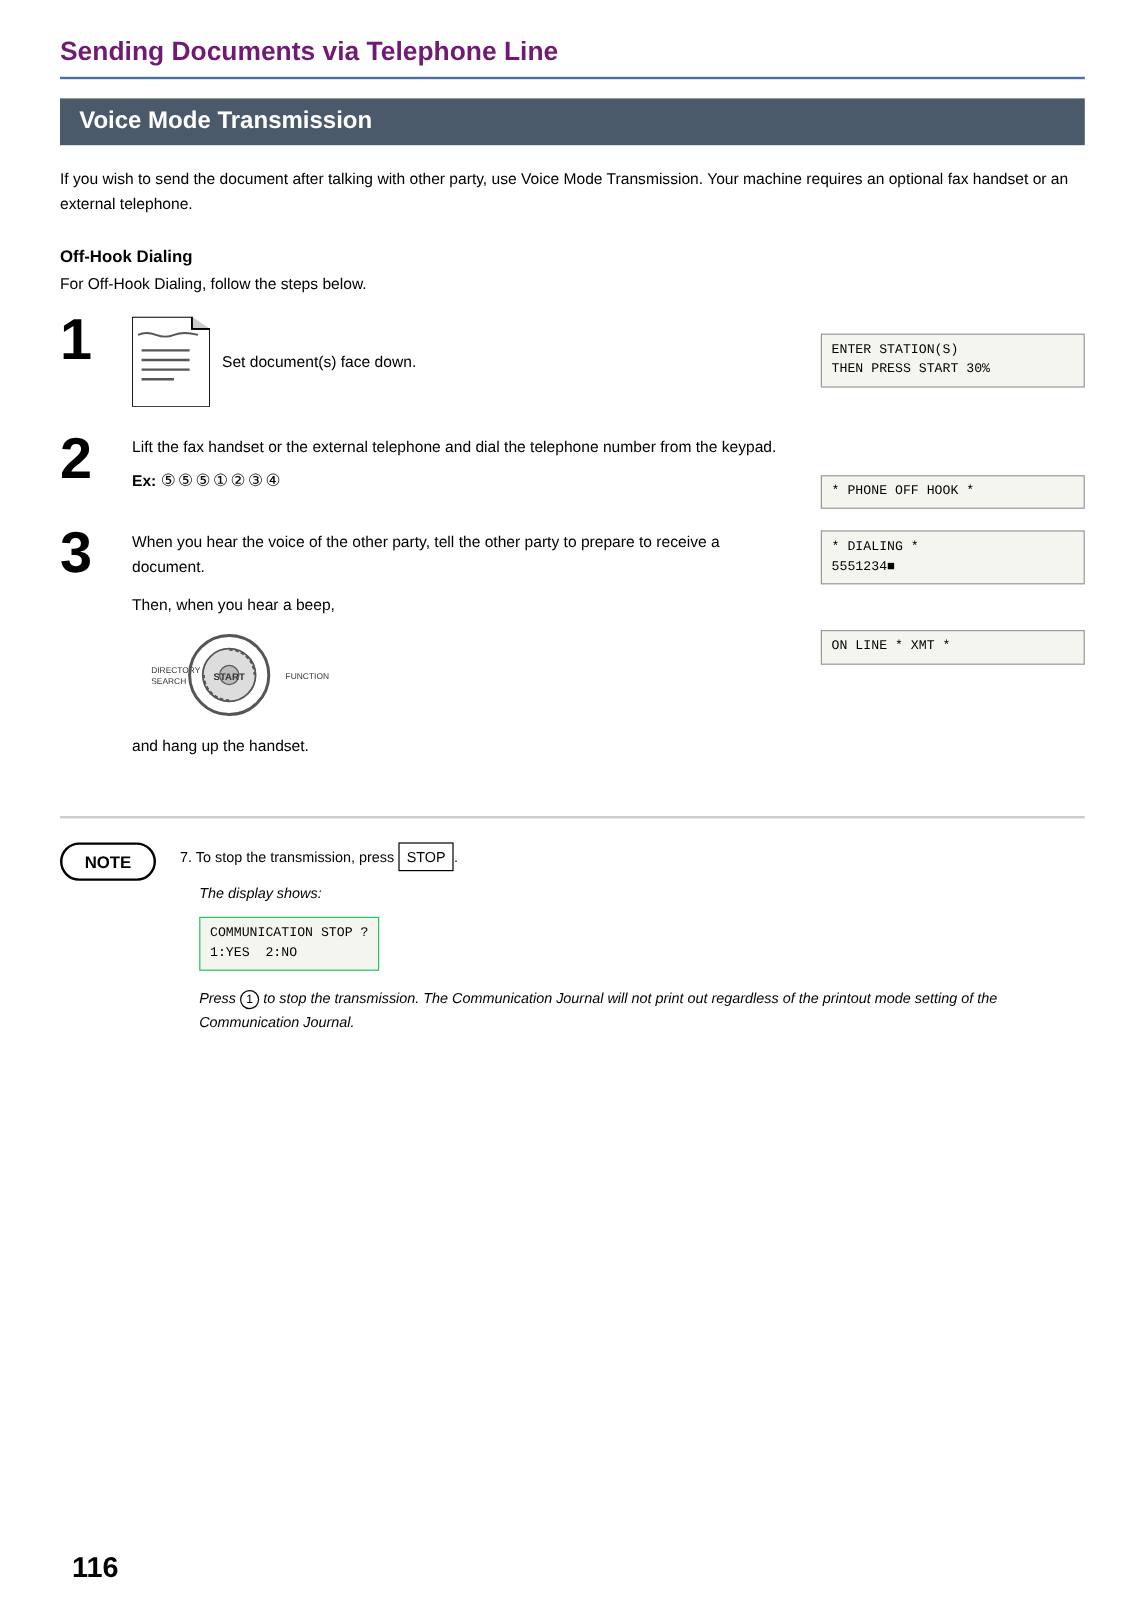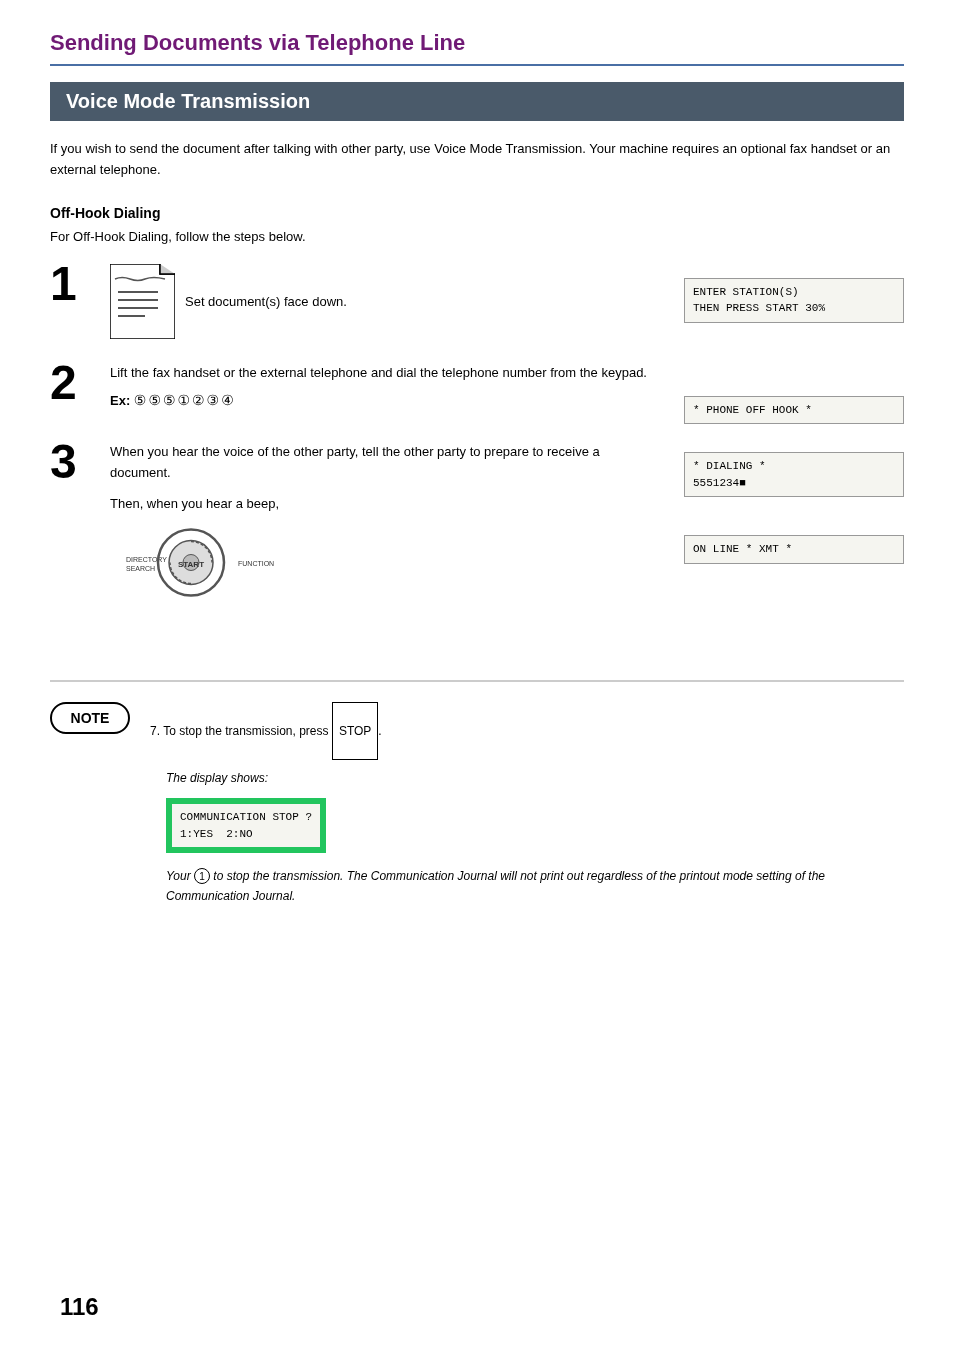--- a/index.html
+++ b/index.html
@@ -112,26 +112,26 @@
       flex: 1;
       font-size: 12px;
       line-height: 1.7;
     }
     .note-content p {
       margin-bottom: 8px;
     }
     .stop-box {
       display: inline-block;
       border: 1px solid #000;
-      padding: 18px 6px;
+      padding: 1px 6px;
       font-size: 12px;
       font-family: Arial, sans-serif;
     }
     .note-display {
-      border: 6px solid #22c55e;
+      border: 1px solid #22c55e;
       background: #f5f5f0;
       font-family: 'Courier New', monospace;
       font-size: 11px;
       padding: 5px 8px;
       white-space: pre;
       line-height: 1.5;
       display: inline-block;
       margin: 6px 0;
     }
     .note-italic {
@@ -268,38 +268,39 @@
 
                     <path d="M35,14 A21,21 0 0,1 56,35" fill="none" stroke="#555" stroke-width="1.5" stroke-dasharray="3,2"></path>
                     <path d="M35,56 A21,21 0 0,1 14,35" fill="none" stroke="#555" stroke-width="1.5" stroke-dasharray="3,2"></path>
                   </svg>
                 </div>
                 <span style="position:absolute; right:0; top:50%; transform:translateY(-50%); font-size:7px; text-align:left; line-height:1.3; color:#333; width:28px;">
                   FUNCTION
                 </span>
               </div>
 
+              <p class="hang-up-text">and hang up the handset.</p>
             </div>
           </div>
         </div>
 
       </div>
 
       <div class="displays-right">
 
         <div class="display-positioned" style="margin-top: 18px;">
           <div class="lcd-block">ENTER STATION(S)
 THEN PRESS START 30%</div>
         </div>
 
         <div class="display-positioned" style="margin-top: 55px;">
           <div class="lcd-block">* PHONE OFF HOOK *</div>
         </div>
 
-        <div class="display-positioned" style="margin-top: 10px;">
+        <div class="display-positioned" style="">
           <div class="lcd-block">* DIALING *
 5551234■</div>
         </div>
 
         <div class="display-positioned" style="margin-top: 20px;">
           <div class="lcd-block">ON LINE * XMT *</div>
         </div>
 
       </div>
 
@@ -314,21 +315,21 @@
     <div class="note-content">
       <p>
         <span>7.  To stop the transmission, press </span><span class="stop-box">STOP</span><span>.</span>
       </p>
       <p style="margin-left: 16px; font-style: italic; margin-bottom: 4px;">The display shows:</p>
       <div style="margin-left: 16px; margin-bottom: 8px;">
         <div class="note-display">COMMUNICATION STOP ?
 1:YES  2:NO</div>
       </div>
       <p class="note-italic" style="margin-left: 16px;">
-        <em>Your </em><span class="circle-num">1</span><em> to stop the transmission. The Communication Journal will not print out regardless of the printout mode setting of the Communication Journal.</em>
+        <em>Press </em><span class="circle-num">1</span><em> to stop the transmission. The Communication Journal will not print out regardless of the printout mode setting of the Communication Journal.</em>
       </p>
     </div>
 
   </div>
 
   <div class="page-number">116</div>
 
 </div>
 
 </body></html>

